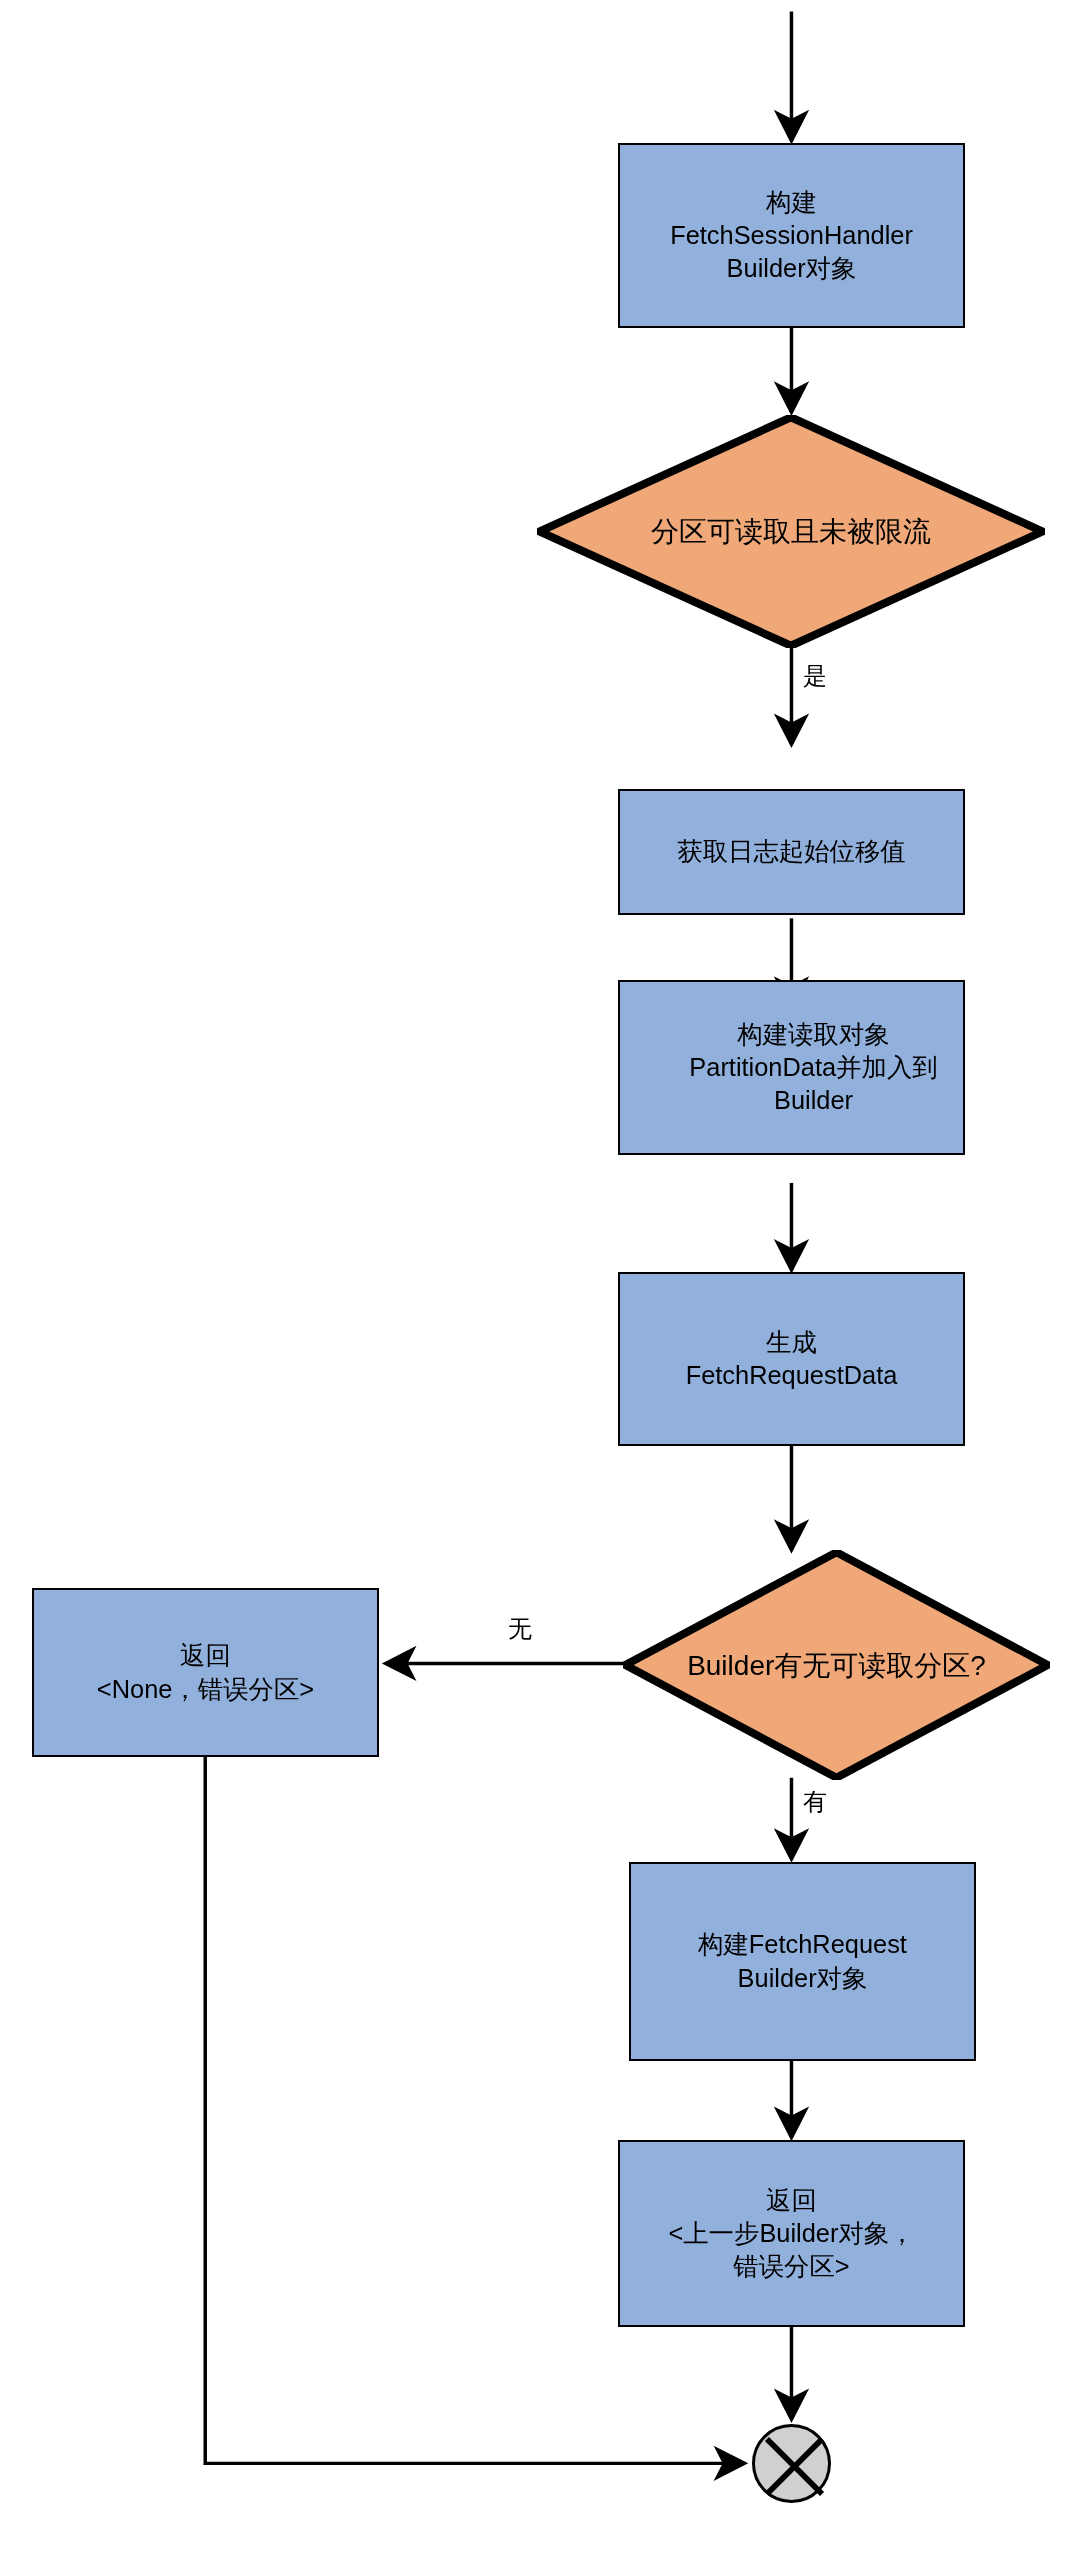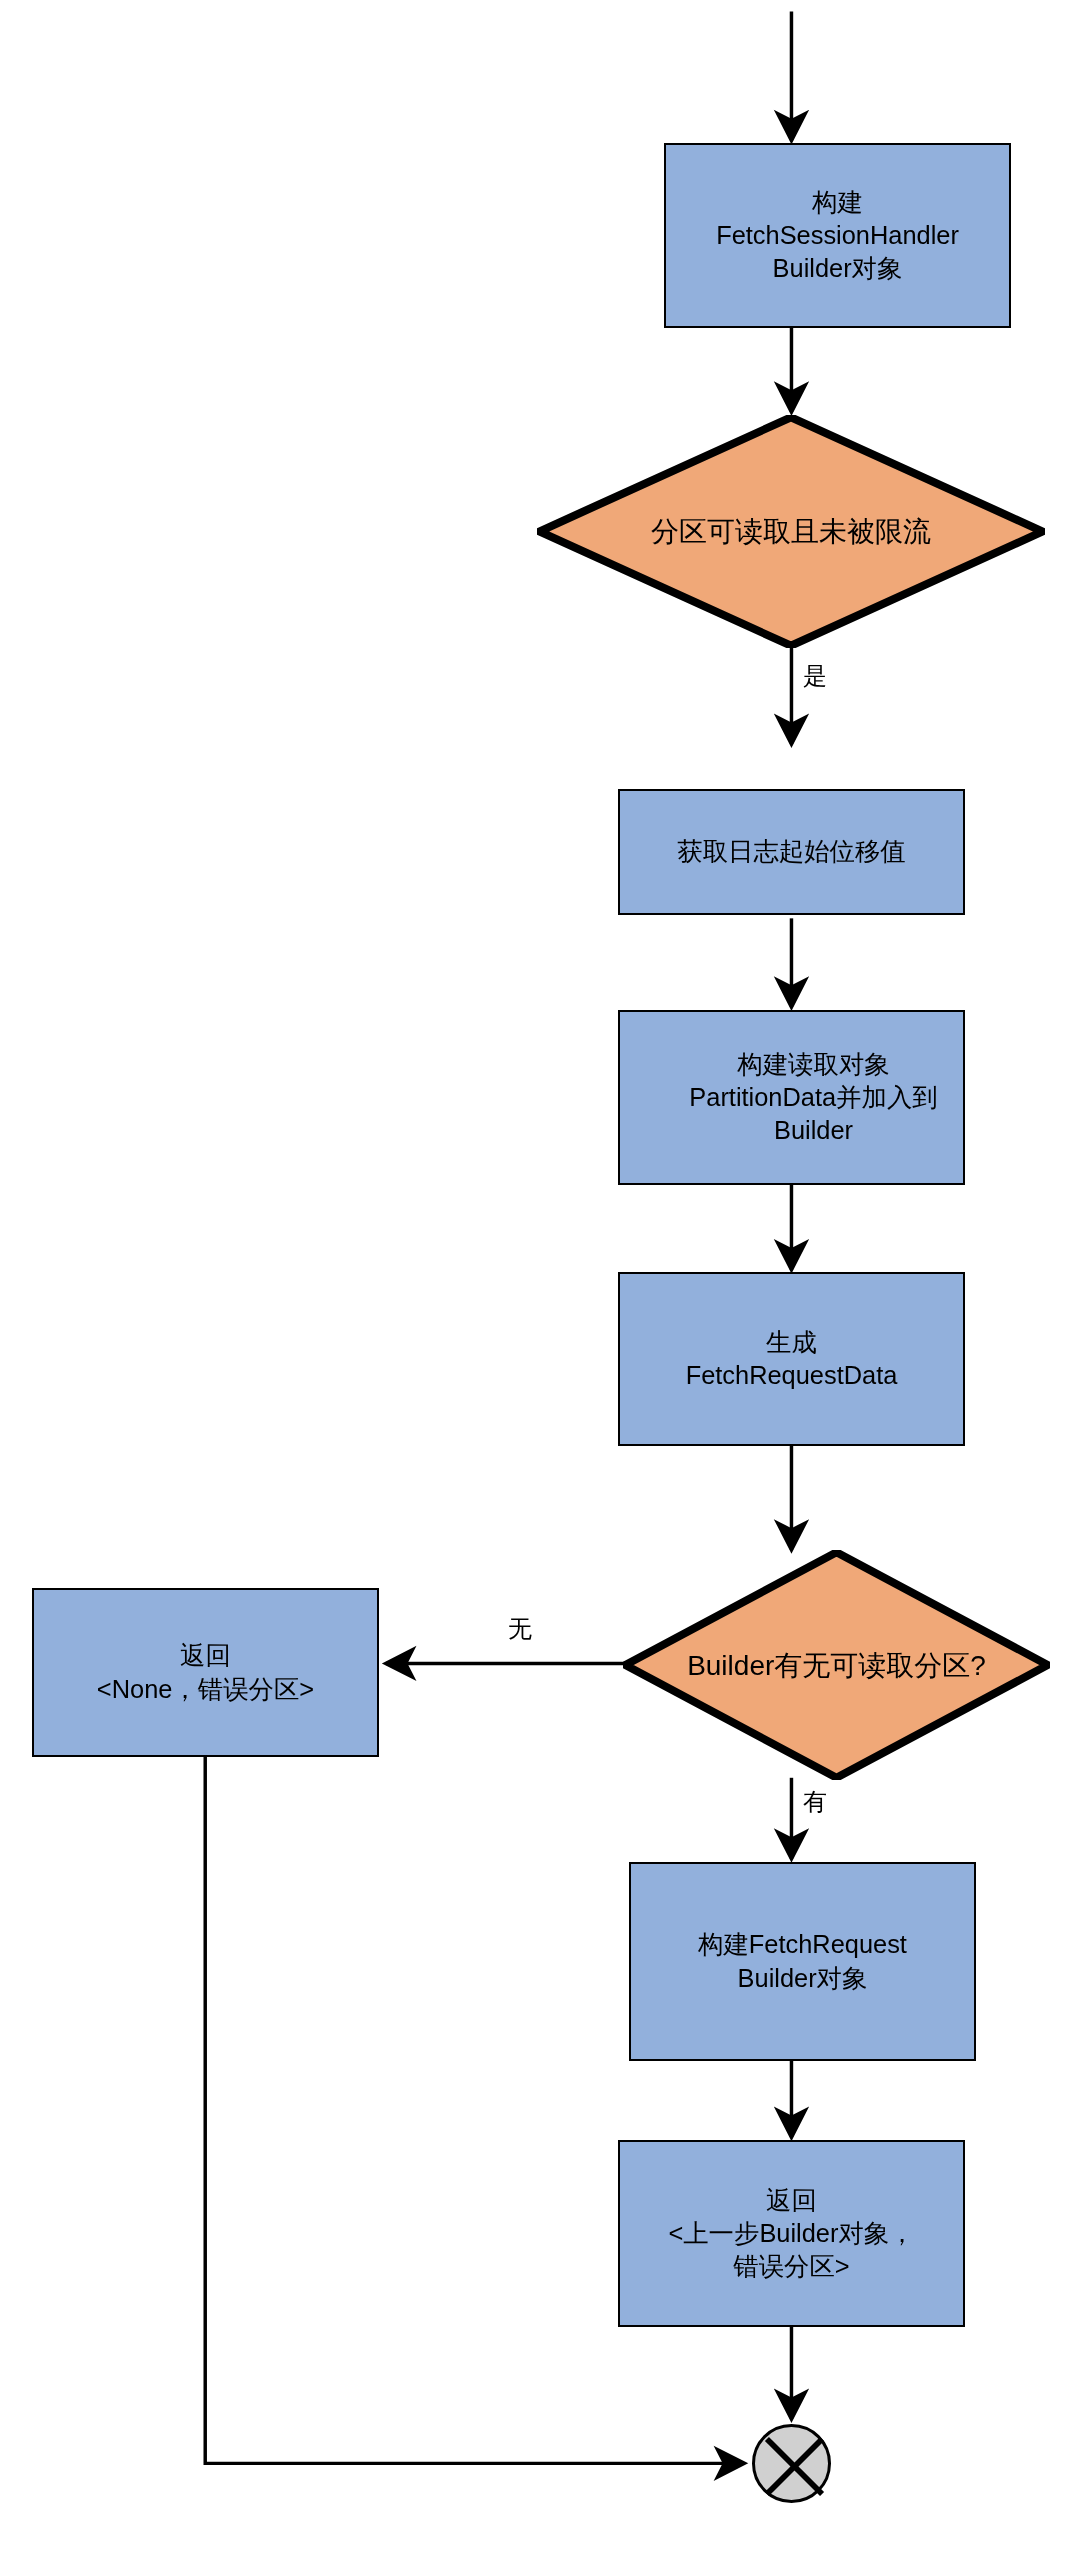--- a/index.html
+++ b/index.html
@@ -56,39 +56,39 @@
       <path d="M1370,3078 L1370,3218"></path>
 
       <path d="M1370,3520 L1370,3700"></path>
 
       <path d="M1370,4026 L1370,4188"></path>
 
       <path d="M355,3040 L355,4265 L1288,4265"></path>
     </g>
   </svg>
 
-  <div class="node proc" style="left:618px;top:143px;width:347px;height:185px;margin-left:46px;">
+  <div class="node proc" style="left:618px;top:143px;width:347px;height:185px;">
     <span class="txt">构建
 FetchSessionHandler
 Builder对象</span>
   </div>
 
   <div class="node dec" style="left:537px;top:415px;width:508px;height:233px;">
     <div class="diamond"></div>
     <svg class="dstroke" viewBox="0 0 880 404" preserveAspectRatio="none">
       <polygon points="440,4 876,202 440,400 4,202" fill="none" stroke="#000" stroke-width="8" vector-effect="non-scaling-stroke"></polygon>
     </svg>
     <span class="txt">分区可读取且未被限流</span>
   </div>
 
   <div class="node proc" style="left:618px;top:789px;width:347px;height:126px;">
     <span class="txt">获取日志起始位移值</span>
   </div>
 
-  <div class="node proc" style="left:618px;top:1010px;width:347px;height:175px;padding-left:44px;">
+  <div class="node proc" style="left:618px;top:980px;width:347px;height:175px;padding-left:44px;">
     <span class="txt">构建读取对象
 PartitionData并加入到
 Builder</span>
   </div>
 
   <div class="node dec" style="left:623px;top:1550px;width:427px;height:230px;">
     <div class="diamond"></div>
     <svg class="dstroke" viewBox="0 0 740 398" preserveAspectRatio="none">
       <polygon points="370,4 736,199 370,394 4,199" fill="none" stroke="#000" stroke-width="8" vector-effect="non-scaling-stroke"></polygon>
     </svg>

